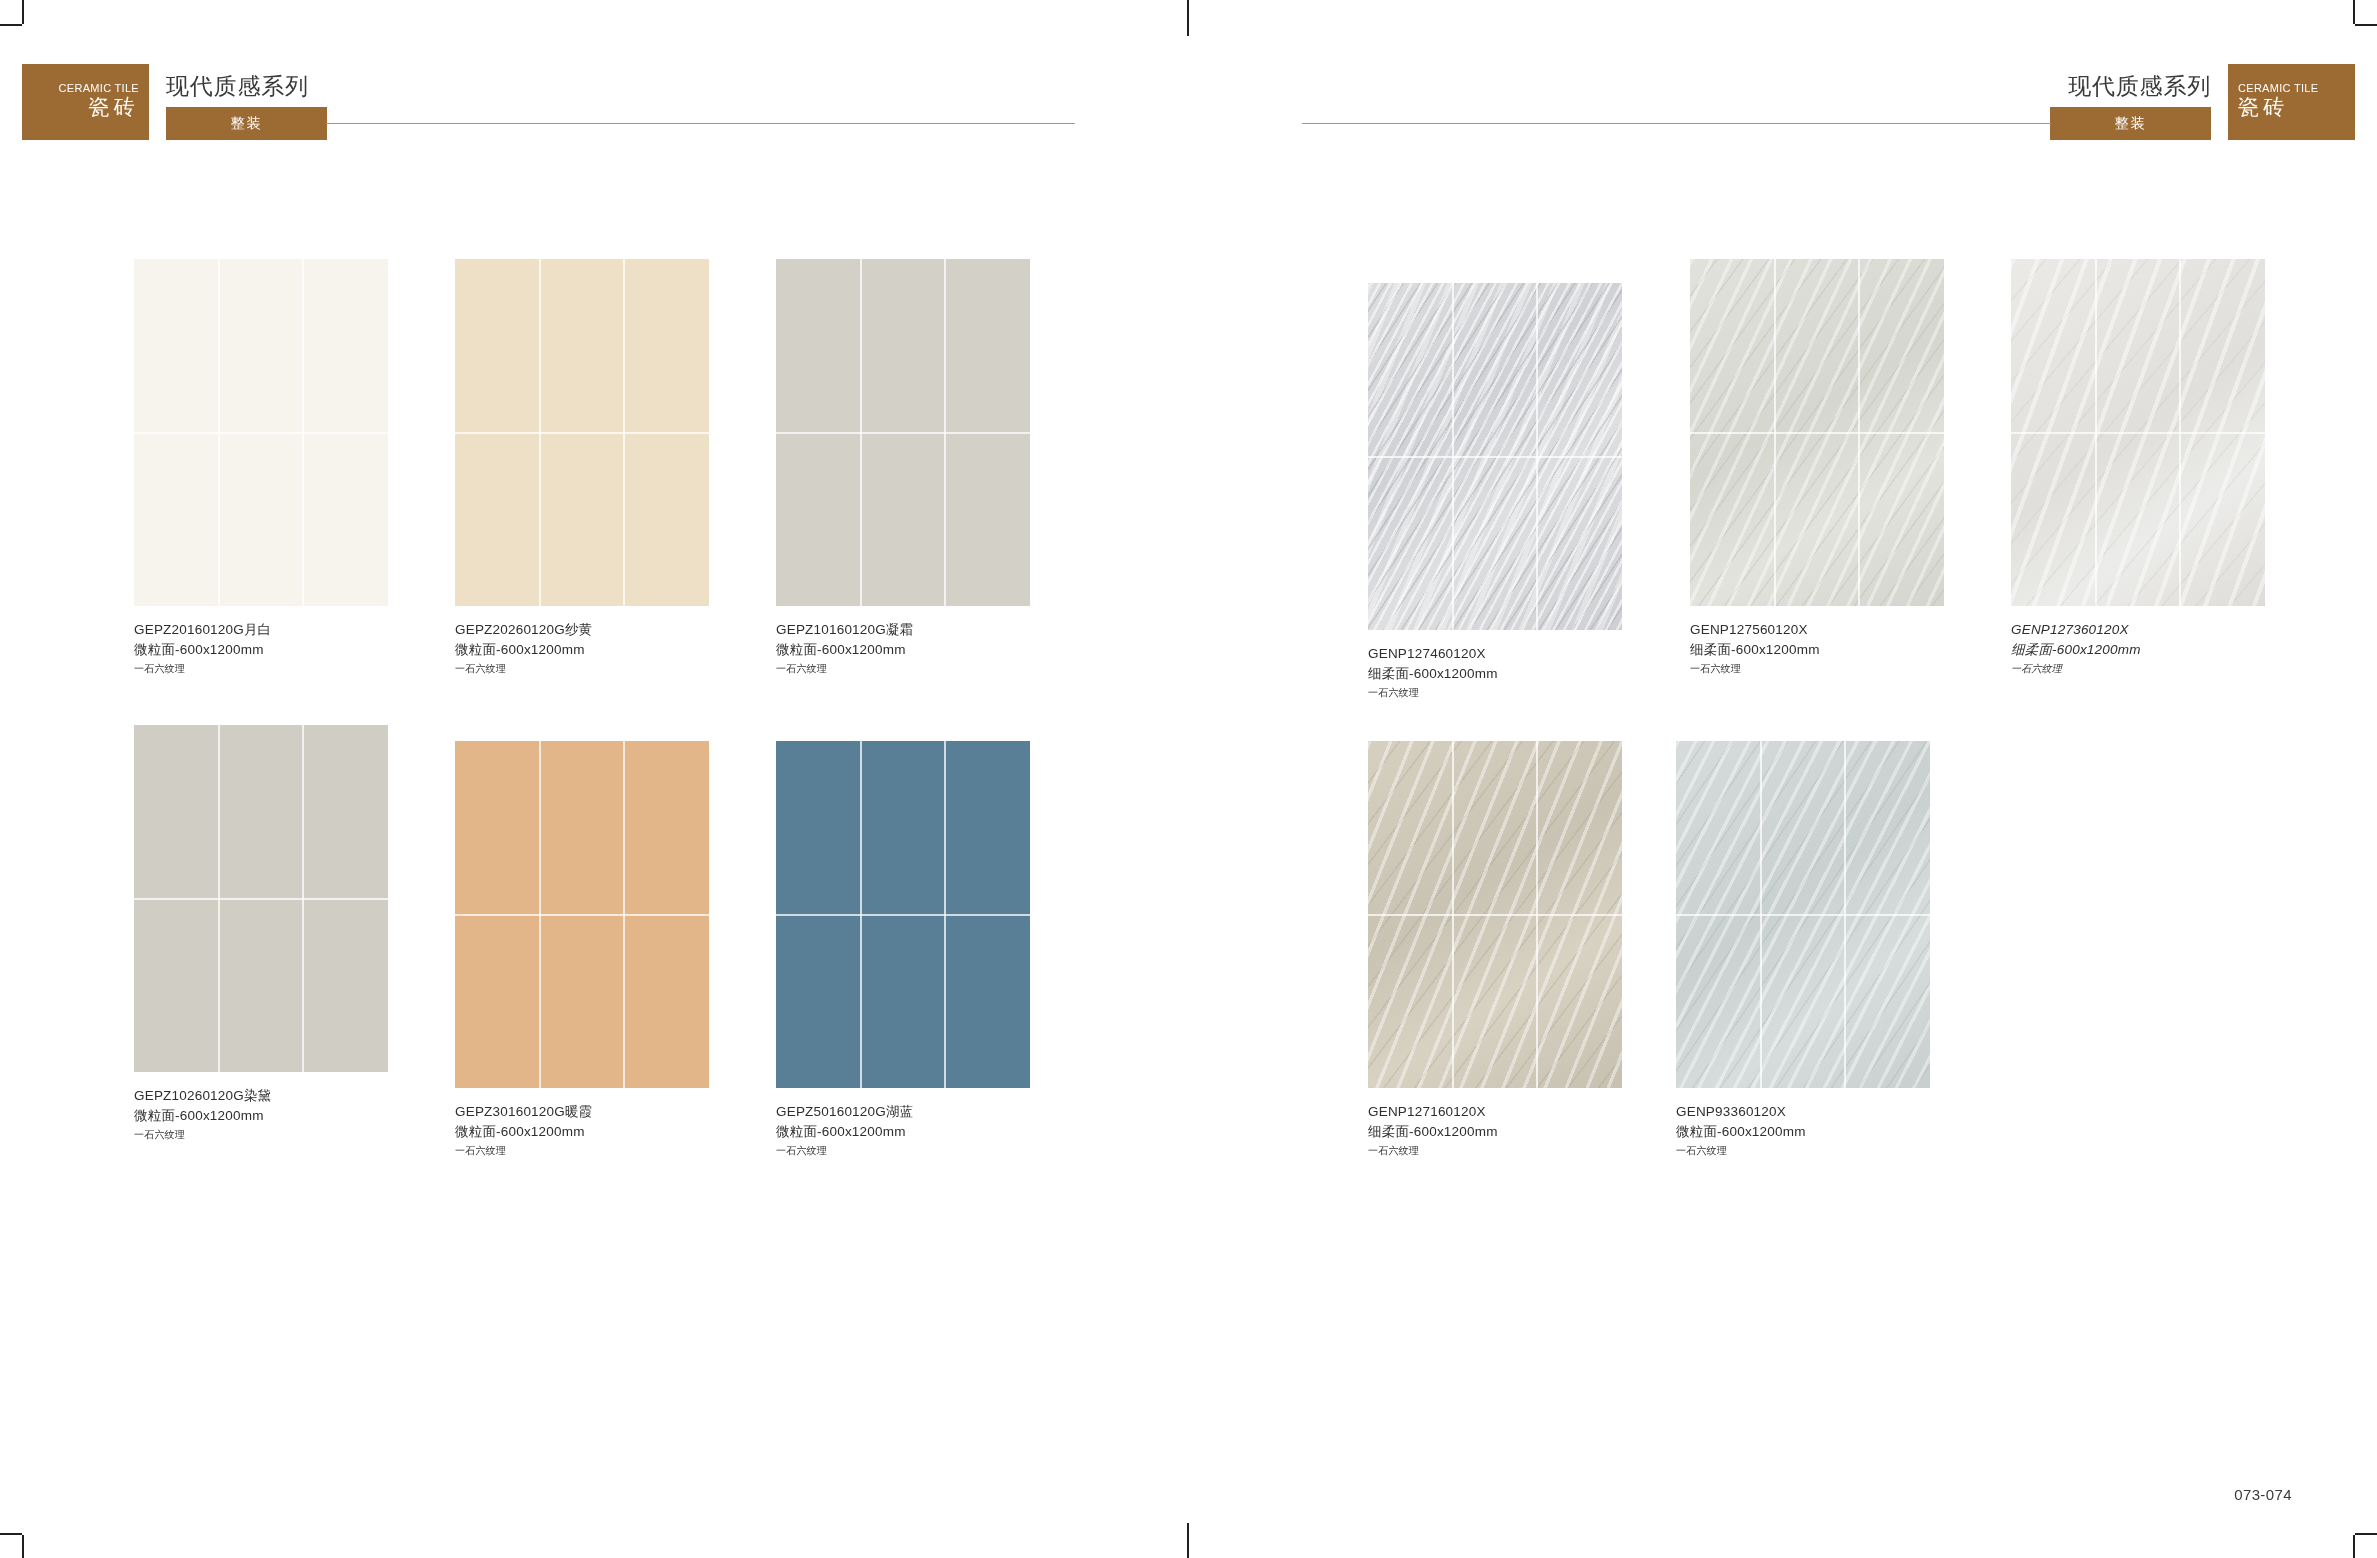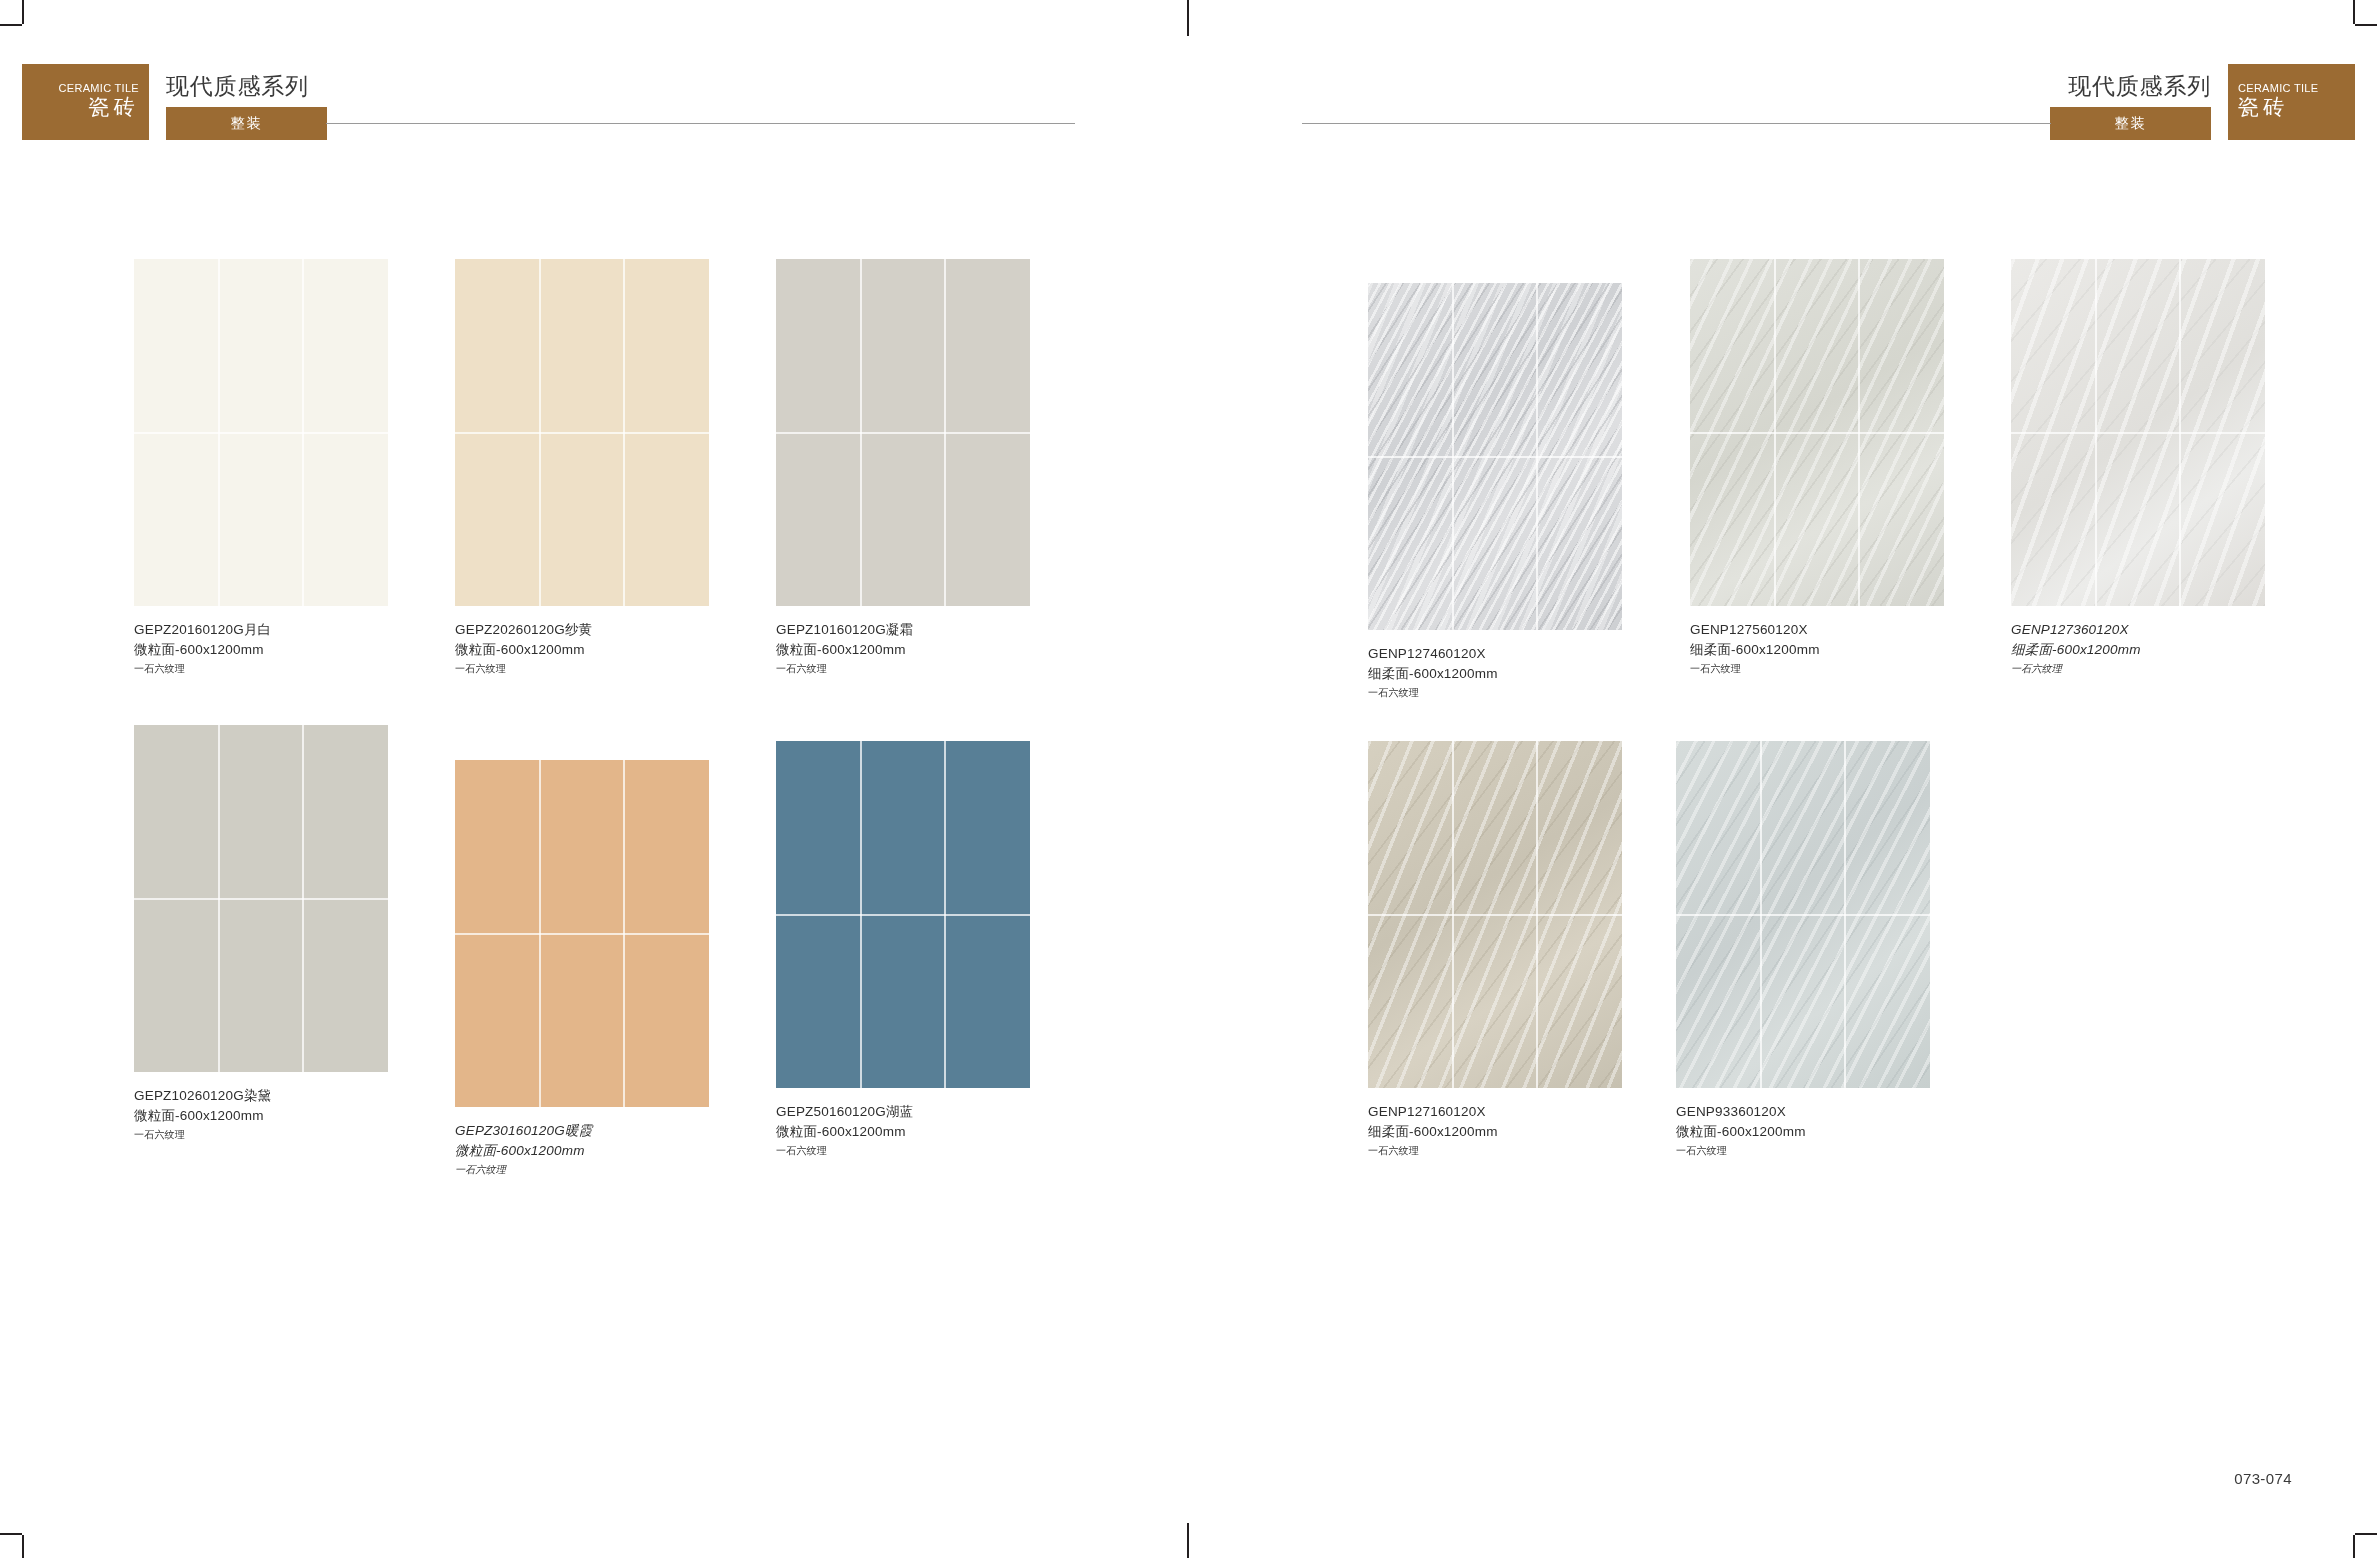--- a/index.html
+++ b/index.html
@@ -77,21 +77,21 @@
   .caption .spec{
     font-size:13.5px;line-height:1.55;letter-spacing:0.2px;white-space:nowrap;
   }
   .caption .note{
     font-size:10px;line-height:1.55;letter-spacing:0.2px;white-space:nowrap;
   }
 
   
   .pageno{
     position:absolute;
-    right:85px;bottom:72px;
+    right:85px;bottom:56px;
     font-size:15px;color:#3a3a3a;letter-spacing:0.4px;
   }
 </style>
 </head>
 <body>
 
 <div class="crop v" style="left:1187px;top:0;height:36px;"></div>
 <div class="crop v" style="left:1187px;bottom:0;height:36px;"></div>
 <div class="crop h" style="left:0;top:24px;width:22px;"></div>
 <div class="crop v" style="left:22px;top:0;height:24px;"></div>
@@ -162,21 +162,21 @@
       <div class="grout-v" style="left:168px;"></div>
       <div class="grout-h" style="top:173px;"></div>
     </div>
     <div class="caption">
       <div class="code">GEPZ10260120G染黛</div>
       <div class="spec">微粒面-600x1200mm</div>
       <div class="note">一石六纹理</div>
     </div>
   </div>
 
-  <div class="prod" style="left:455px;top:760px;font-style:italic;">
+  <div class="prod" style="left:455px;top:741px;">
     <div class="swatch" style="background:#e3b68a;">
       <div class="grout-v" style="left:84px;"></div>
       <div class="grout-v" style="left:168px;"></div>
       <div class="grout-h" style="top:173px;"></div>
     </div>
     <div class="caption">
       <div class="code">GEPZ30160120G暖霞</div>
       <div class="spec">微粒面-600x1200mm</div>
       <div class="note">一石六纹理</div>
     </div>

